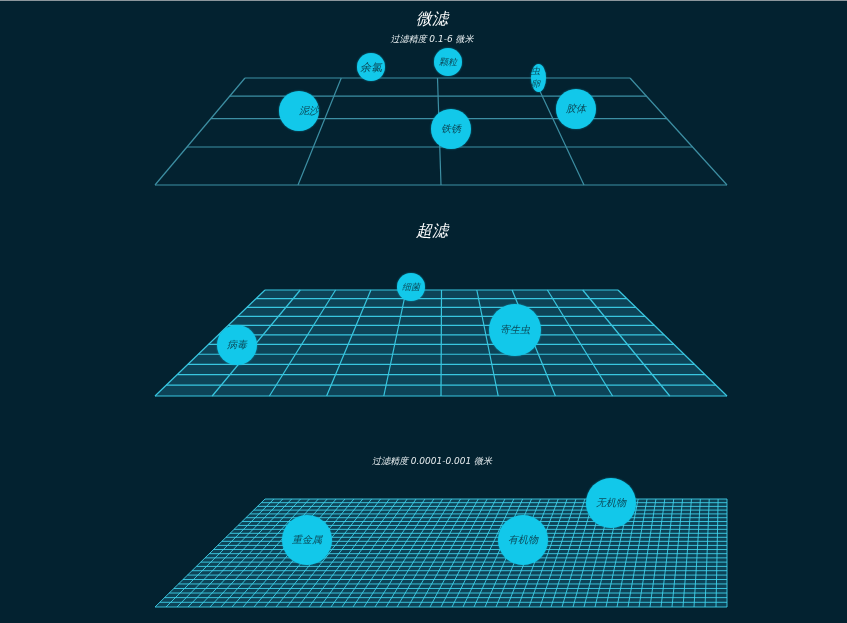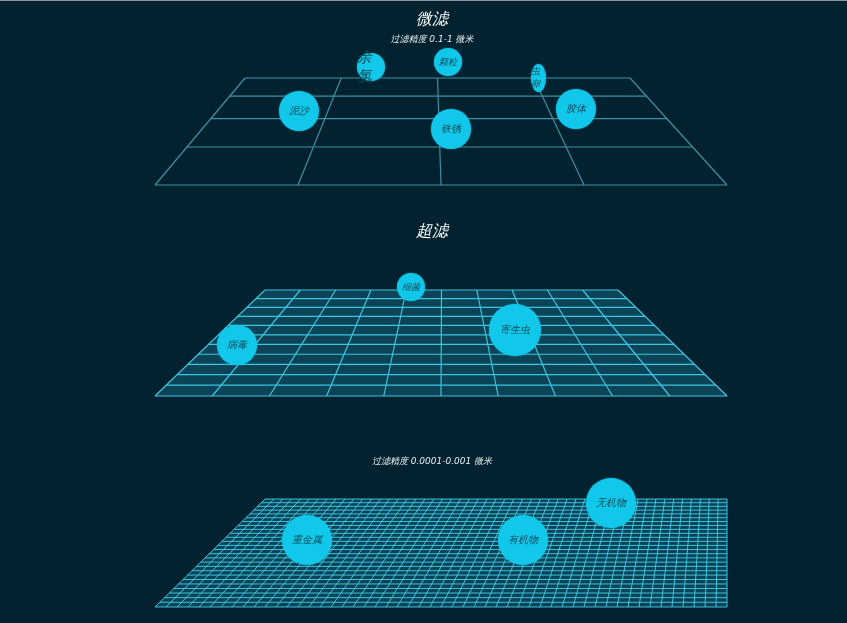--- a/index.html
+++ b/index.html
@@ -53,39 +53,39 @@
     box-shadow: 0 0 2px rgba(18,200,234,0.6);
   }
 </style>
 </head>
 <body>
 
 <div class="stage">
   <div class="topline"></div>
 
   <div class="layer-title" style="top:9px">微滤</div>
-  <div class="layer-sub" style="top:33px">过滤精度 0.1-1 微米</div>
+  <div class="layer-sub" style="top:33px">过滤精度 0.1-6 微米</div>
   <svg class="grid" id="grid-0" width="847" height="623">
       <line x1="245" y1="78" x2="630" y2="78" stroke="#3d8fa3" stroke-width="1.2"></line>
       <line x1="229.7" y1="96.19" x2="646.49" y2="96.19" stroke="#3d8fa3" stroke-width="1.2"></line>
       <line x1="210.8" y1="118.66" x2="666.86" y2="118.66" stroke="#3d8fa3" stroke-width="1.2"></line>
       <line x1="186.95" y1="147.015" x2="692.565" y2="147.015" stroke="#3d8fa3" stroke-width="1.2"></line>
       <line x1="155" y1="185" x2="727" y2="185" stroke="#3d8fa3" stroke-width="1.2"></line>
       <line x1="245" y1="78" x2="155" y2="185" stroke="#3d8fa3" stroke-width="1.2"></line>
       <line x1="341.25" y1="78" x2="298" y2="185" stroke="#3d8fa3" stroke-width="1.2"></line>
       <line x1="437.5" y1="78" x2="441" y2="185" stroke="#3d8fa3" stroke-width="1.2"></line>
       <line x1="533.75" y1="78" x2="584" y2="185" stroke="#3d8fa3" stroke-width="1.2"></line>
       <line x1="630" y1="78" x2="727" y2="185" stroke="#3d8fa3" stroke-width="1.2"></line>
     </svg>
   <div id="bubbles-0">
-      <div class="bubble" style="left: 279px; top: 91px; width: 40px; height: 40px;">
+      <div class="bubble" style="left: 279px; top: 91px; width: 40px; height: 40px; justify-content: flex-end;">
         <span>泥沙</span>
       </div>
       <div class="bubble" style="left: 357px; top: 53px; width: 28px; height: 28px;">
-        <span style="font-size: 15px;">余氯</span>
+        <span style="font-size: 11px;">余氯</span>
       </div>
       <div class="bubble" style="left: 434px; top: 48px; width: 28px; height: 28px;">
         <span style="font-size: 9px;">颗粒</span>
       </div>
       <div class="bubble" style="left: 431px; top: 109px; width: 40px; height: 40px;">
         <span>铁锈</span>
       </div>
       <div class="bubble" style="left: 531px; top: 64px; width: 15px; height: 28px;">
         <span style="font-size: 9px;">虫卵</span>
       </div>

